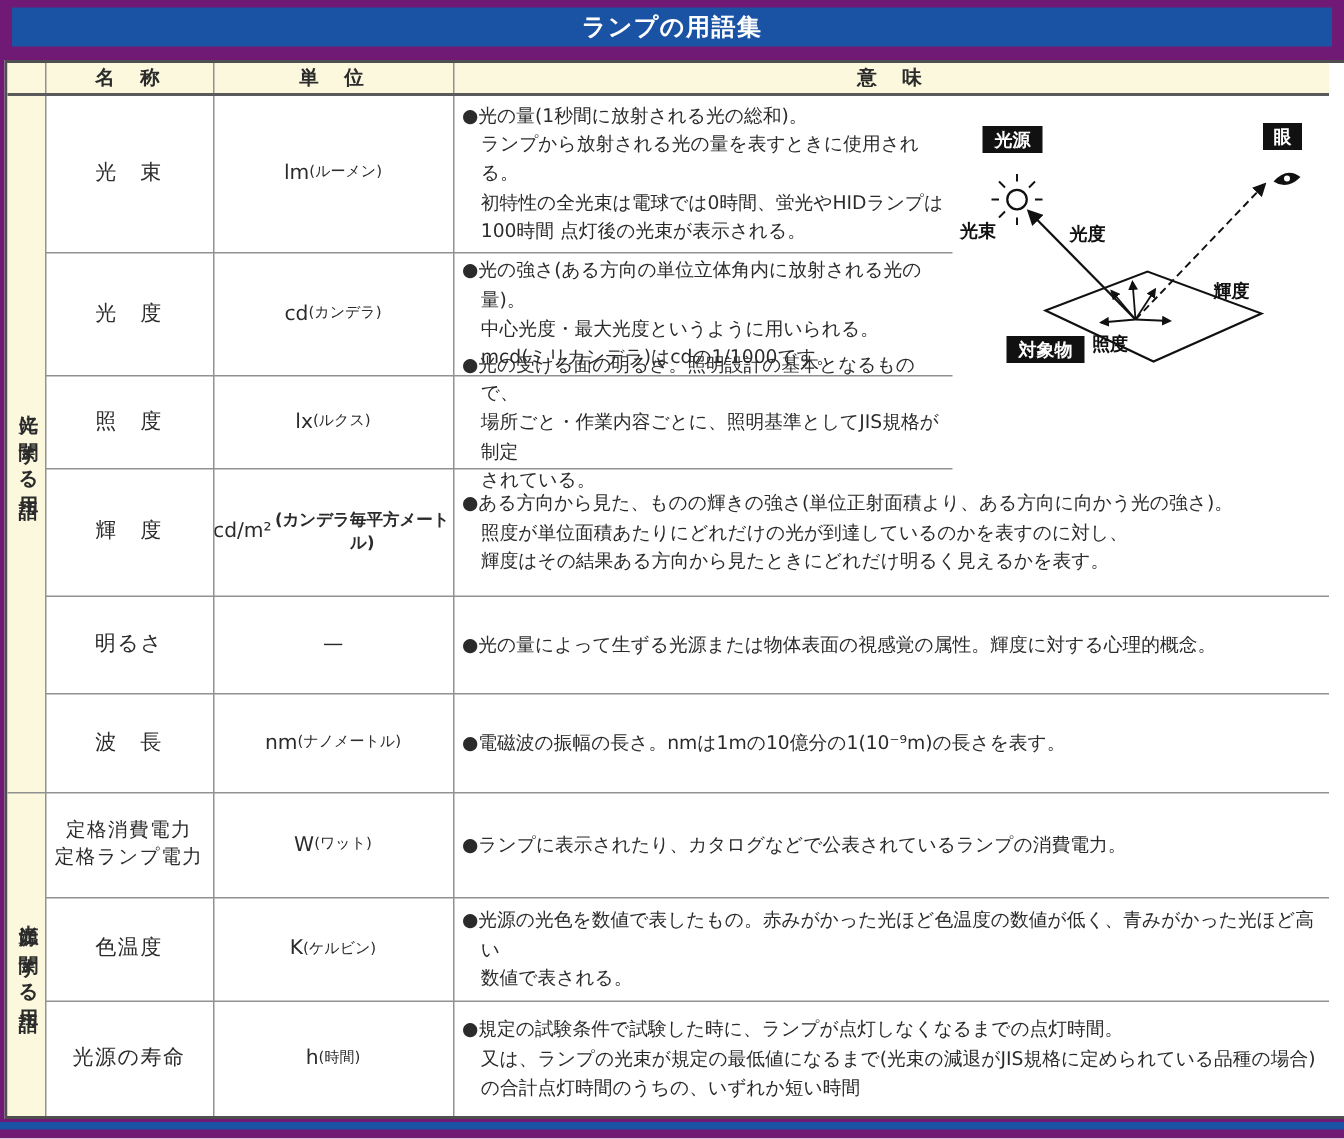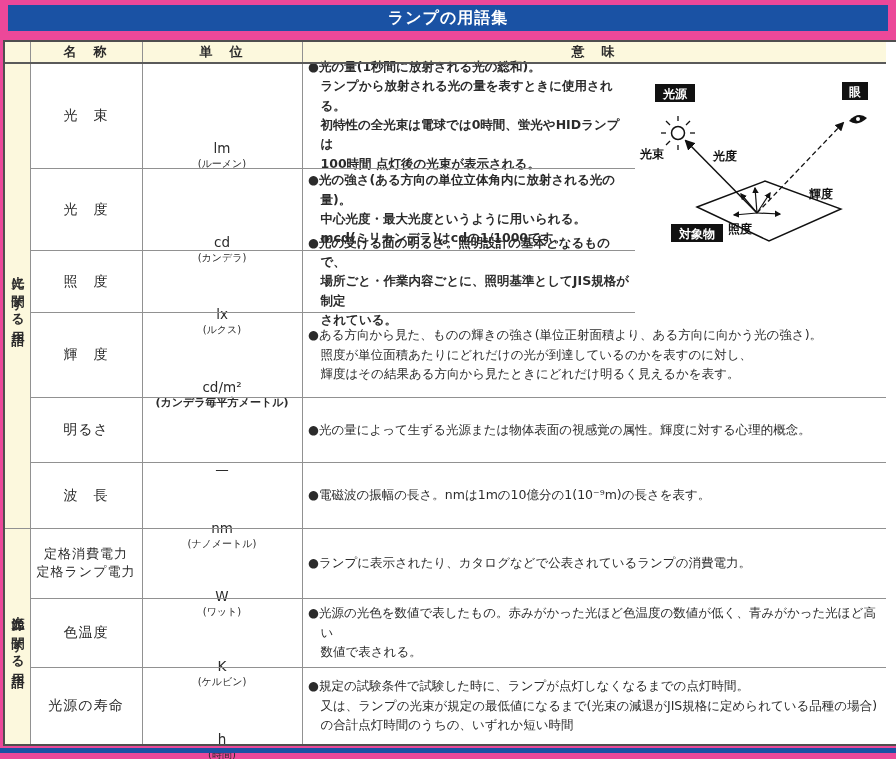--- a/index.html
+++ b/index.html
@@ -1,47 +1,47 @@
 <!DOCTYPE html>
 <html lang="ja"><head>
 <meta charset="utf-8">
 <style>
   html,body{margin:0;padding:0;background:#fff;}
   .page{
-    position:relative;width:896px;height:759px;background:#ec4899;overflow:hidden;
+    position:relative;width:896px;height:759px;background:#701a75;overflow:hidden;
     font-family:"DejaVu Sans","Liberation Sans",sans-serif;color:#2b2b2b;
   }
   .banner{
     position:absolute;left:8px;top:5px;width:880px;height:26px;background:#1a52a4;
     color:#ffffff;font-size:16px;font-weight:bold;display:flex;align-items:center;justify-content:center;
     letter-spacing:1px;
   }
   .frame{
     position:absolute;left:3px;top:40px;width:881px;height:702px;
     border:2px solid #4f4f4f;background:#ffffff;padding-left:24px;
   }
   .band{position:absolute;background:#fcf8dd;}
   .hl{position:absolute;height:1px;background:#919191;}
   .hl.dark{height:2px;background:#5a5a5a;}
   .vl{position:absolute;width:1px;background:#919191;}
   .cell{position:absolute;display:flex;align-items:center;justify-content:center;text-align:center;}
   .hdr{font-weight:bold;font-size:13px;letter-spacing:2px;}
   .name{font-size:14px;letter-spacing:1px;white-space:pre-line;line-height:1.35;}
-  .unit{flex-direction:column;line-height:1.35;margin-top:40px;}
+  .unit{flex-direction:row;line-height:1.35;}
   .unit .u-sym{font-size:13.5px;}
   .unit .u-kana{font-size:10px;}
   .mean{justify-content:flex-start;text-align:left;}
   .mean .mtext{
     white-space:pre-line;font-size:12.5px;line-height:1.55;
     padding-left:18.5px;padding-right:4px;text-indent:-12.5px;
   }
   .c-name{left:25px;width:112px;}
   .c-unit{left:137px;width:160px;}
   .c-mean{left:297px;width:584px;}
-  .c-mean.narrow{width:333px;font-weight:bold;}
+  .c-mean.narrow{width:333px;}
   .seclabel{
     position:absolute;left:0;width:25px;display:flex;align-items:center;justify-content:center;
     font-weight:bold;font-size:13px;
   }
   .seclabel span{writing-mode:vertical-rl;text-orientation:upright;letter-spacing:2px;}
   .r0{top:0;height:20px;}
   .r1{top:20px;height:106px;}
   .r2{top:126px;height:82px;}
   .r3{top:208px;height:62px;justify-content:center;}
   .r4{top:270px;height:85px;}

